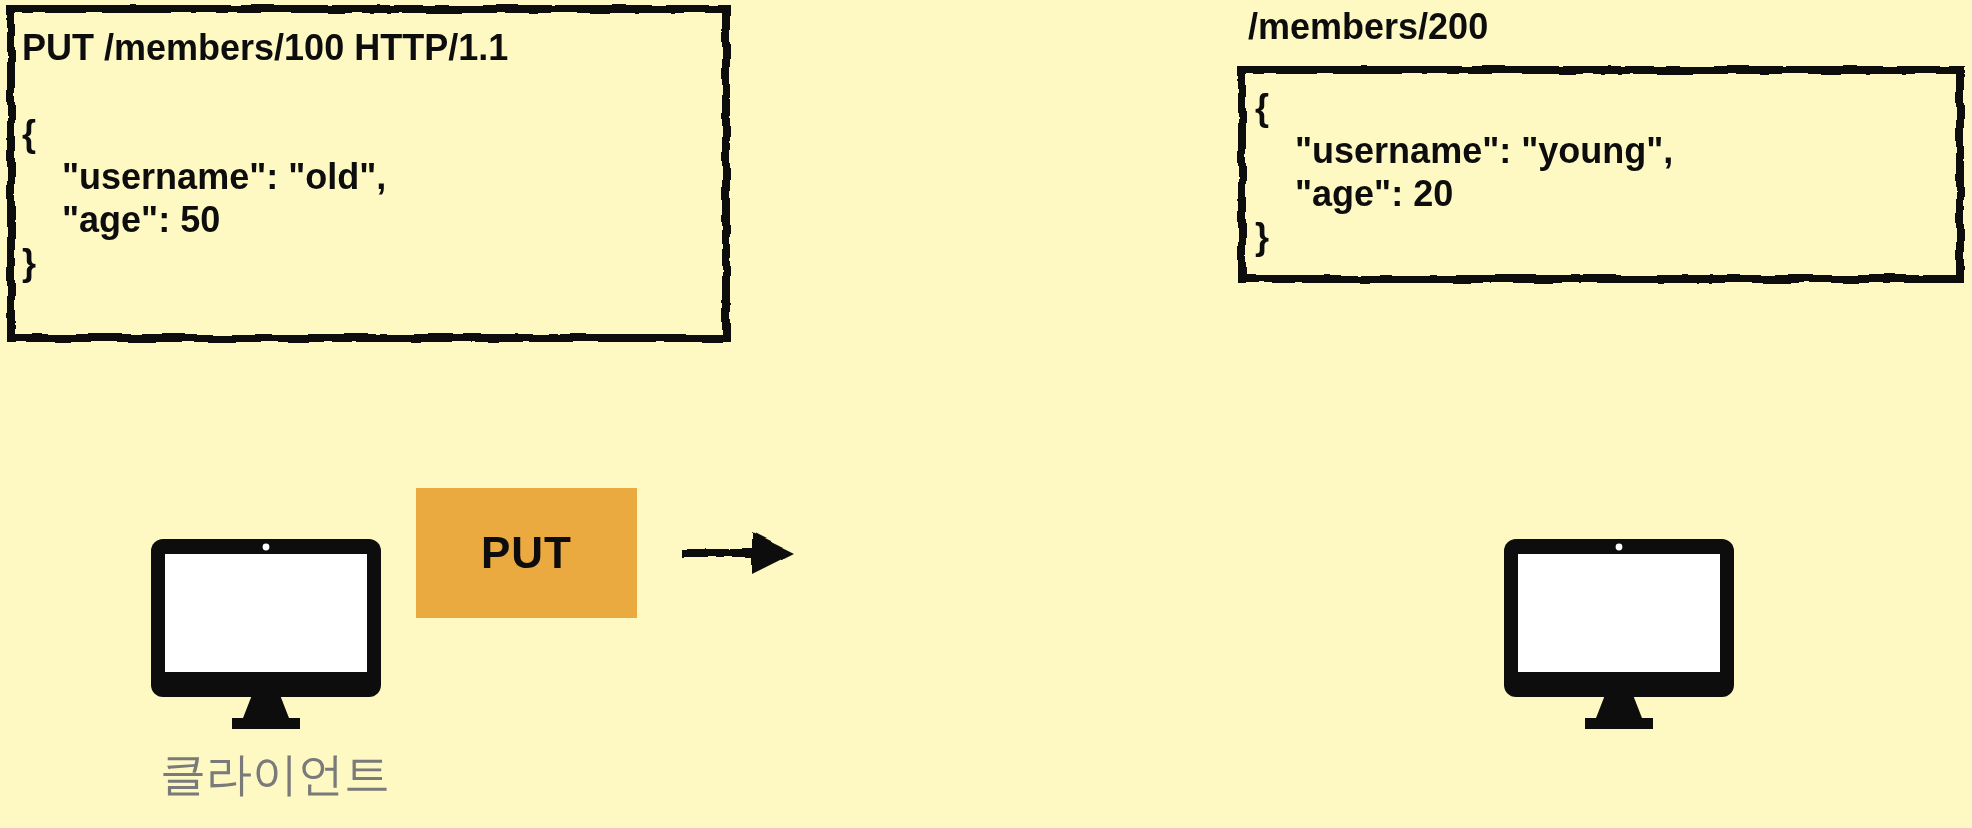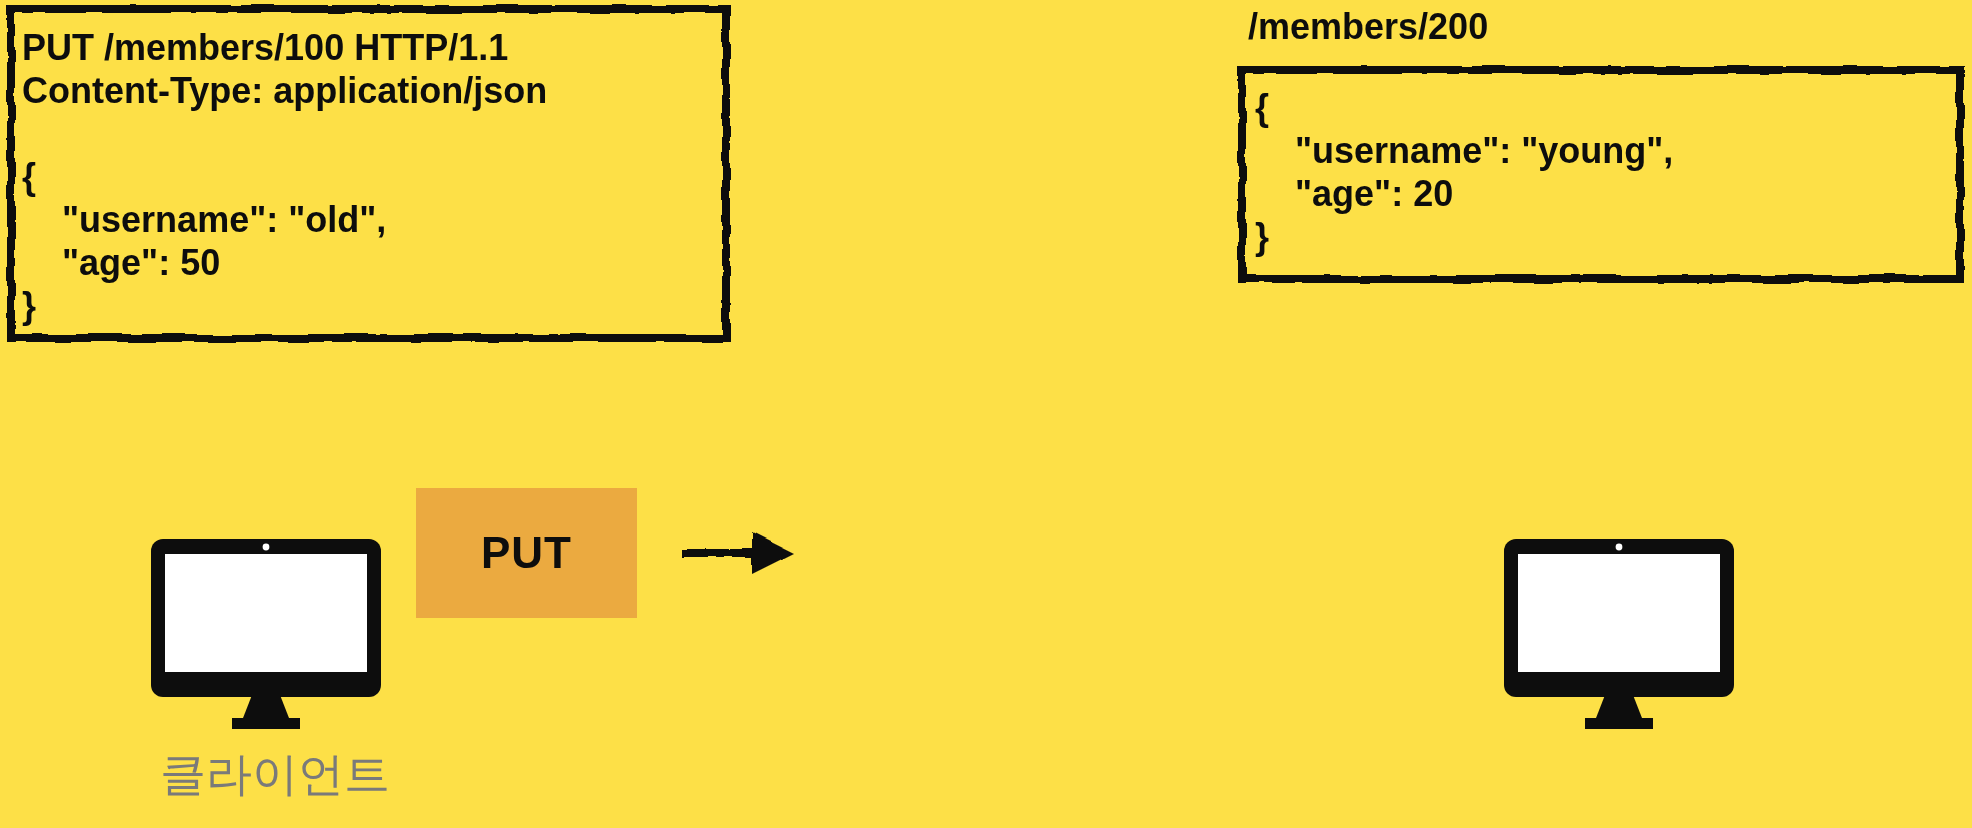--- a/index.html
+++ b/index.html
@@ -1,19 +1,19 @@
 <!DOCTYPE html>
 <html><head>
 <meta charset="utf-8">
 <style>
   html,body { margin:0; padding:0; background:#ffffff; }
   #canvas {
     position:relative;
     width:1972px; height:828px;
-    background:#fde047;
+    background:#fef9c3;
     overflow:hidden;
     font-family:"Liberation Sans","DejaVu Sans",sans-serif;
     color:#0d0d0d;
   }
 
   
   .sketch-box { position:absolute; }
   .sketch-box .frame-svg { position:absolute; left:0; top:0; }
   .code {
     position:absolute;
@@ -81,21 +81,21 @@
         <polygon points="101,156 129,156 138,179 92,179" fill="#0d0d0d"></polygon>
         <rect x="81" y="179" width="68" height="11" fill="#0d0d0d"></rect>
       </symbol>
     </defs>
   </svg>
 
   <div class="sketch-box request-box">
     <svg class="frame-svg" width="725" height="339">
       <rect x="5" y="5" width="715" height="329" fill="none" stroke="#0d0d0d" stroke-width="8" filter="url(#roughen)"></rect>
     </svg>
-    <div class="code"><div>PUT /members/100 HTTP/1.1</div><div>Content-Type: application/json</div><div>&nbsp;</div><div>{</div><div>    "username": "old",</div><div>    "age": 50</div><div>}</div></div>
+    <div class="code"><div>PUT /members/100 HTTP/1.1</div><div>&nbsp;</div><div>{</div><div>    "username": "old",</div><div>    "age": 50</div><div>}</div></div>
   </div>
 
   <div class="resource-label">/members/200</div>
 
   <div class="sketch-box resource-box">
     <svg class="frame-svg" width="728" height="219">
       <rect x="5" y="5" width="718" height="209" fill="none" stroke="#0d0d0d" stroke-width="8" filter="url(#roughen)"></rect>
     </svg>
     <div class="code"><div>{</div><div>    "username": "young",</div><div>    "age": 20</div><div>}</div></div>
   </div>

